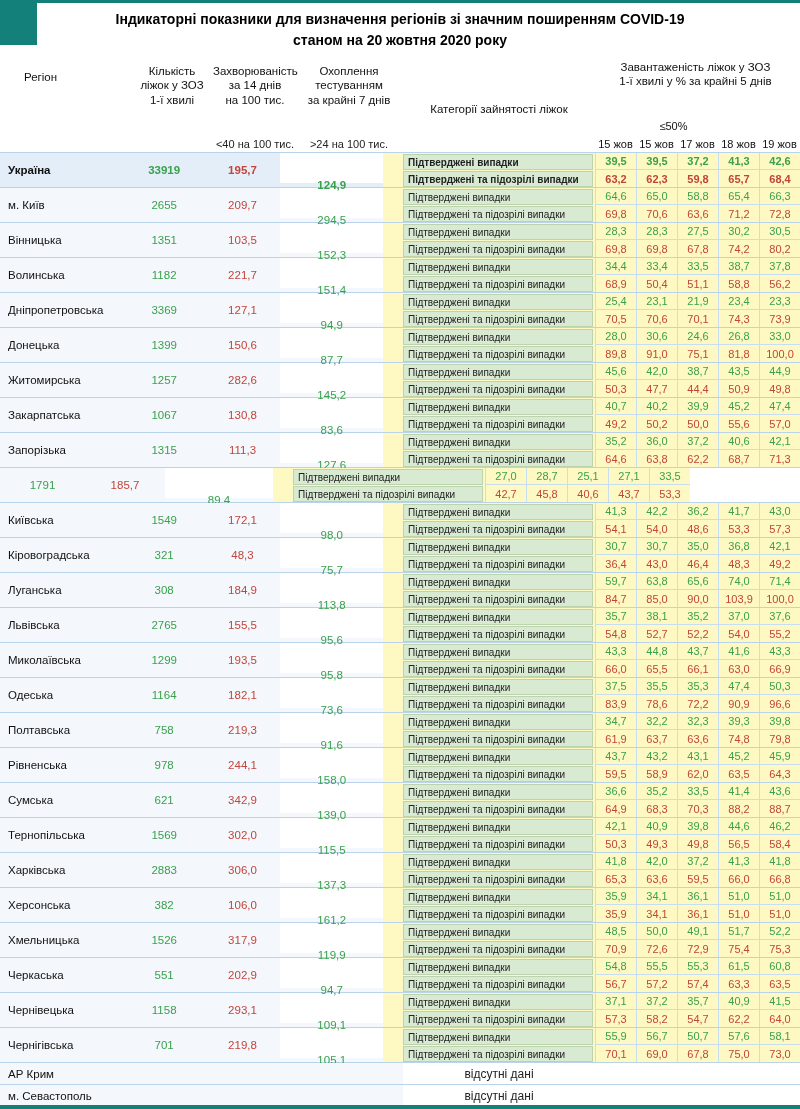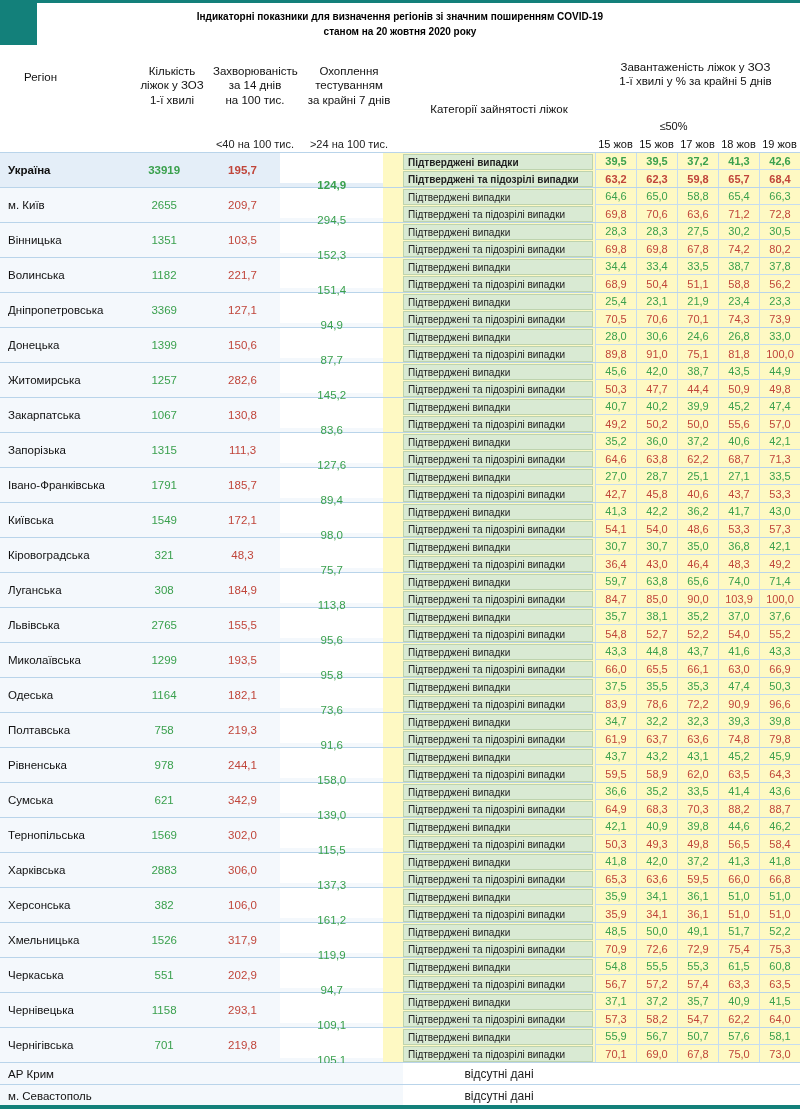--- a/index.html
+++ b/index.html
@@ -4,21 +4,21 @@
 <style>
   html,body { margin:0; padding:0; background:#fff; }
   body { font-family:"Liberation Sans", sans-serif; color:#111; }
   .page { position:relative; width:800px; height:1109px; background:#fff; overflow:hidden; }
 
   .top-accent { position:absolute; top:0; left:0; width:800px; height:3px; background:#13807a; }
   .corner-accent { position:absolute; top:0; left:0; width:37px; height:45px; background:#13807a; }
   .bottom-accent { position:absolute; bottom:0; left:0; width:800px; height:4px; background:#13807a; }
 
   .title { position:absolute; top:9px; left:45px; width:710px; text-align:center;
-           font-weight:bold; font-size:10px; line-height:1.5; color:#000; }
+           font-weight:bold; font-size:14px; line-height:1.5; color:#000; }
 
   .header { position:absolute; top:58px; left:0; width:800px; height:94px; font-size:11.5px; }
   .h-label { position:absolute; text-align:center; line-height:1.25; white-space:pre-line; color:#111; }
   .h-region   { left:24px;  top:12px; text-align:left; }
   .h-beds     { left:128px; top:6px; width:88px; }
   .h-inc      { left:213px; top:6px; width:84px; }
   .h-test     { left:293px; top:6px; width:112px; }
   .h-cat      { left:403px; top:44px; width:192px; }
   .h-load     { left:593px; top:2px; width:205px; }
   .h-load-th  { left:571px; top:62px; width:205px; font-size:11px; }
@@ -314,21 +314,20 @@
       <div class="val r">64,6</div>
             <div class="val r">63,8</div>
             <div class="val r">62,2</div>
             <div class="val r">68,7</div>
             <div class="val r">71,3</div>
           </div>
     </div>
   </div>
 
   <div class="region-block">
-    <div class="cell c-name">Івано-Франківська</div>
     <div class="cell c-beds g">1791</div>
     <div class="cell c-inc r">185,7</div>
     <div class="cell c-test g">89,4</div>
     <div class="right">
       <div class="subrow">
         <div class="cat">Підтверджені випадки</div>
       <div class="val g">27,0</div>
             <div class="val g">28,7</div>
             <div class="val g">25,1</div>
             <div class="val g">27,1</div>

